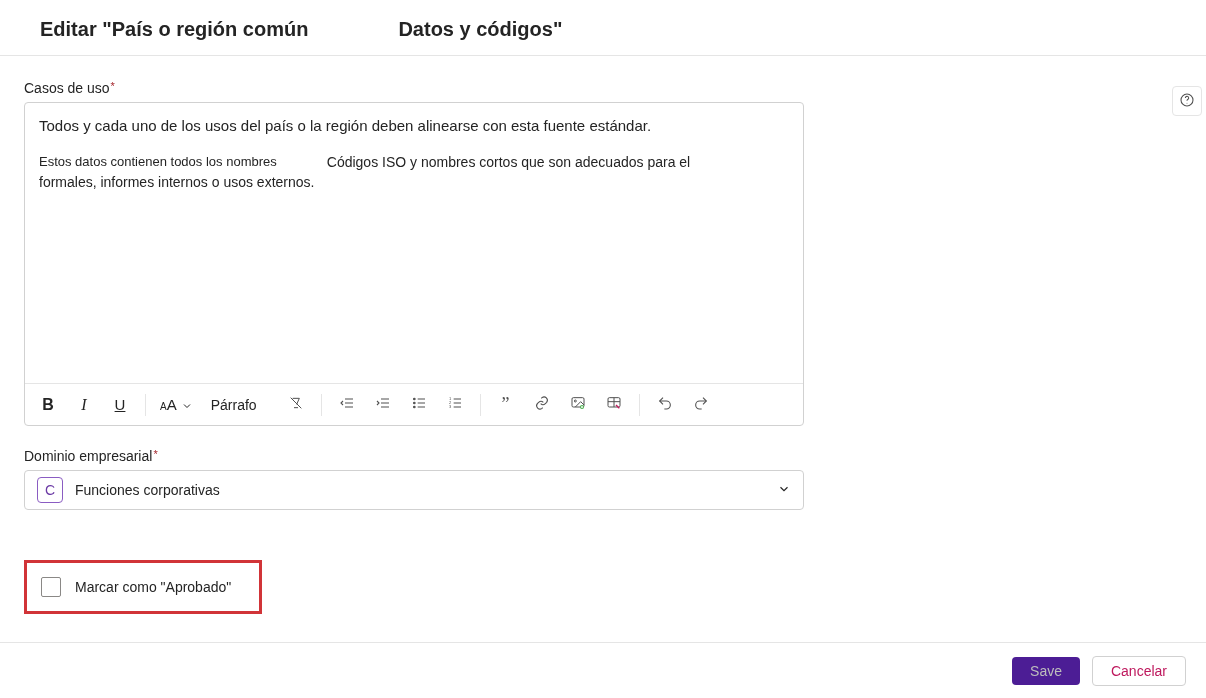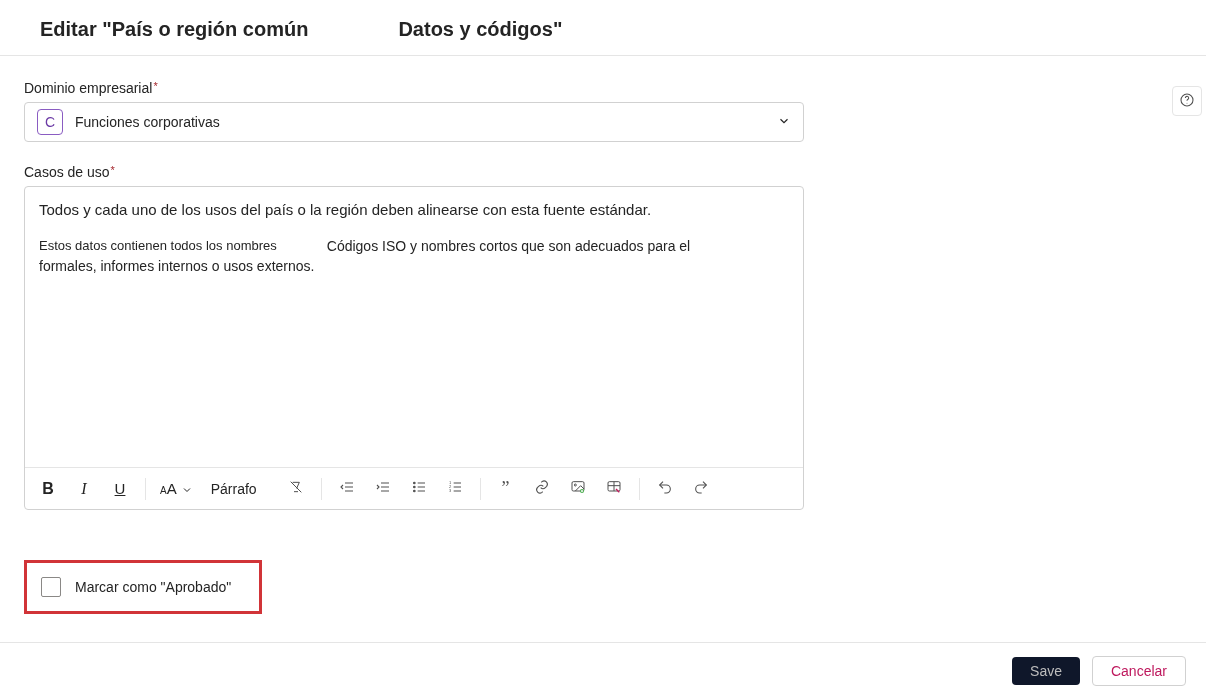--- a/index.html
+++ b/index.html
@@ -197,21 +197,21 @@
       padding: 0 20px;
       background:#fff;
     }
     .btn {
       padding: 6px 18px;
       border-radius: 4px;
       font-size: 14px;
       cursor: pointer;
     }
     .btn-save {
-      background: #0f172a;
+      background: #4c1d95;
       color: #bdbdbd;
       cursor: default;
     }
     .btn-cancel {
       background: #fff;
       border: 1px solid #d1d1d1;
       color: #be185d;
     }
   </style>
 </head>
@@ -227,149 +227,149 @@
   <div class="main">
 
     <div class="help-btn">
       <span>
         <svg viewBox="0 0 24 24" fill="none" stroke="#505050" stroke-width="1.6">
             <circle cx="12" cy="12" r="9"></circle>
             <path d="M9.5 9a2.5 2.5 0 1 1 3.5 2.3c-.8.4-1 .9-1 1.7"></path>
             <circle cx="12" cy="17" r=".7" fill="#505050" stroke="none"></circle>
           </svg>
       </span>
+    </div>
+
+    <div class="field">
+      <span class="label">
+        <span>Casos de uso</span><span class="req">*</span>
+      </span>
+      <div class="editor-wrap">
+        <div class="editor-body">
+          <div class="line1">Todos y cada uno de los usos del país o la región deben alinearse con esta fuente estándar.</div>
+          <div class="line2">
+            <span class="l2a">Estos datos contienen todos los nombres</span>
+            <span>Códigos ISO y nombres cortos que son adecuados para el</span>
+          </div>
+          <div class="line3">formales, informes internos o usos externos.</div>
+        </div>
+        <div class="editor-tb">
+          <div class="tb-btn">
+              <span style="font-weight:700;font-size:16px">B</span>
+            </div>
+          <div class="tb-btn">
+              <span style="font-style:italic;font-family:serif;font-size:16px">I</span>
+            </div>
+          <div class="tb-btn">
+              <span style="text-decoration:underline;font-size:15px">U</span>
+            </div>
+          <div class="tb-sep"></div>
+          <div class="tb-font">
+            <span><span style="font-size:10px">A</span><span style="font-size:15px">A</span></span>
+            <span class="down"><svg viewBox="0 0 24 24" fill="none" stroke="#242424" stroke-width="2">
+                  <path d="M6 9l6 6 6-6"></path>
+                </svg></span>
+          </div>
+          <div class="tb-style"><span>Párrafo</span></div>
+          <div class="tb-btn">
+              <span><svg viewBox="0 0 24 24" fill="none" stroke="#505050" stroke-width="1.5">
+                  <path d="M7 5h10l-4 9"></path>
+                  <path d="M9 19h6"></path>
+                  <path d="M4 4l16 16"></path>
+                </svg></span>
+            </div>
+          <div class="tb-sep"></div>
+          <div class="tb-btn">
+              <span><svg viewBox="0 0 24 24" fill="none" stroke="#505050" stroke-width="1.6">
+                  <path d="M9 6h12M9 12h12M9 18h12"></path>
+                  <path d="M6 9l-3 3 3 3"></path>
+                </svg></span>
+            </div>
+          <div class="tb-btn">
+              <span><svg viewBox="0 0 24 24" fill="none" stroke="#505050" stroke-width="1.6">
+                  <path d="M9 6h12M9 12h12M9 18h12"></path>
+                  <path d="M3 9l3 3-3 3"></path>
+                </svg></span>
+            </div>
+          <div class="tb-btn">
+              <span><svg viewBox="0 0 24 24" fill="none" stroke="#505050" stroke-width="1.6">
+                  <circle cx="5" cy="6" r="1.2" fill="#505050"></circle>
+                  <circle cx="5" cy="12" r="1.2" fill="#505050"></circle>
+                  <circle cx="5" cy="18" r="1.2" fill="#505050"></circle>
+                  <path d="M10 6h11M10 12h11M10 18h11"></path>
+                </svg></span>
+            </div>
+          <div class="tb-btn">
+              <span><svg viewBox="0 0 24 24" fill="none" stroke="#505050" stroke-width="1.6">
+                  <path d="M10 6h11M10 12h11M10 18h11"></path>
+                  <text x="3" y="8" font-size="6" fill="#505050" stroke="none">1</text>
+                  <text x="3" y="14" font-size="6" fill="#505050" stroke="none">2</text>
+                  <text x="3" y="20" font-size="6" fill="#505050" stroke="none">3</text>
+                </svg></span>
+            </div>
+          <div class="tb-sep"></div>
+          <div class="tb-btn">
+              <span style="font-family:serif;font-size:18px;color:#505050">”</span>
+            </div>
+          <div class="tb-btn">
+              <span><svg viewBox="0 0 24 24" fill="none" stroke="#505050" stroke-width="1.6">
+                  <path d="M10 13a5 5 0 0 0 7 0l2-2a5 5 0 0 0-7-7l-1 1"></path>
+                  <path d="M14 11a5 5 0 0 0-7 0l-2 2a5 5 0 0 0 7 7l1-1"></path>
+                </svg></span>
+            </div>
+          <div class="tb-btn">
+              <span><svg viewBox="0 0 24 24" fill="none" stroke="#505050" stroke-width="1.5">
+                  <rect x="3" y="4" width="18" height="14" rx="2"></rect>
+                  <circle cx="8" cy="9" r="1.5"></circle>
+                  <path d="M21 15l-5-5-8 8"></path>
+                  <circle cx="18" cy="18" r="3" fill="#4caf50" stroke="none"></circle>
+                  <path d="M18 16.5v3M16.5 18h3" stroke="#fff" stroke-width="1.4"></path>
+                </svg></span>
+            </div>
+          <div class="tb-btn">
+              <span><svg viewBox="0 0 24 24" fill="none" stroke="#505050" stroke-width="1.5">
+                  <rect x="3" y="4" width="18" height="14" rx="2"></rect>
+                  <path d="M3 10h18M12 4v14"></path>
+                  <path d="M15 15l5 5" stroke="#c2185b" stroke-width="2"></path>
+                </svg></span>
+            </div>
+          <div class="tb-sep"></div>
+          <div class="tb-btn">
+              <span><svg viewBox="0 0 24 24" fill="none" stroke="#505050" stroke-width="1.6">
+                  <path d="M9 14L4 9l5-5"></path>
+                  <path d="M4 9h10a6 6 0 0 1 0 12h-3"></path>
+                </svg></span>
+            </div>
+          <div class="tb-btn">
+              <span><svg viewBox="0 0 24 24" fill="none" stroke="#505050" stroke-width="1.6">
+                  <path d="M15 14l5-5-5-5"></path>
+                  <path d="M20 9H10a6 6 0 0 0 0 12h3"></path>
+                </svg></span>
+            </div>
+        </div>
+      </div>
     </div>
 
     <div class="field">
       <span class="label">
         <span>Dominio empresarial</span><span class="req">*</span>
       </span>
       <div class="select-box">
         <div class="select-left">
           <div class="chip">C</div>
           <span class="select-text">Funciones corporativas</span>
         </div>
         <span class="chevron">
           <svg viewBox="0 0 24 24" fill="none" stroke-width="2">
               <path d="M6 9l6 6 6-6"></path>
             </svg>
         </span>
       </div>
     </div>
 
-    <div class="field">
-      <span class="label">
-        <span>Casos de uso</span><span class="req">*</span>
-      </span>
-      <div class="editor-wrap">
-        <div class="editor-body">
-          <div class="line1">Todos y cada uno de los usos del país o la región deben alinearse con esta fuente estándar.</div>
-          <div class="line2">
-            <span class="l2a">Estos datos contienen todos los nombres</span>
-            <span>Códigos ISO y nombres cortos que son adecuados para el</span>
-          </div>
-          <div class="line3">formales, informes internos o usos externos.</div>
-        </div>
-        <div class="editor-tb">
-          <div class="tb-btn">
-              <span style="font-weight:700;font-size:16px">B</span>
-            </div>
-          <div class="tb-btn">
-              <span style="font-style:italic;font-family:serif;font-size:16px">I</span>
-            </div>
-          <div class="tb-btn">
-              <span style="text-decoration:underline;font-size:15px">U</span>
-            </div>
-          <div class="tb-sep"></div>
-          <div class="tb-font">
-            <span><span style="font-size:10px">A</span><span style="font-size:15px">A</span></span>
-            <span class="down"><svg viewBox="0 0 24 24" fill="none" stroke="#242424" stroke-width="2">
-                  <path d="M6 9l6 6 6-6"></path>
-                </svg></span>
-          </div>
-          <div class="tb-style"><span>Párrafo</span></div>
-          <div class="tb-btn">
-              <span><svg viewBox="0 0 24 24" fill="none" stroke="#505050" stroke-width="1.5">
-                  <path d="M7 5h10l-4 9"></path>
-                  <path d="M9 19h6"></path>
-                  <path d="M4 4l16 16"></path>
-                </svg></span>
-            </div>
-          <div class="tb-sep"></div>
-          <div class="tb-btn">
-              <span><svg viewBox="0 0 24 24" fill="none" stroke="#505050" stroke-width="1.6">
-                  <path d="M9 6h12M9 12h12M9 18h12"></path>
-                  <path d="M6 9l-3 3 3 3"></path>
-                </svg></span>
-            </div>
-          <div class="tb-btn">
-              <span><svg viewBox="0 0 24 24" fill="none" stroke="#505050" stroke-width="1.6">
-                  <path d="M9 6h12M9 12h12M9 18h12"></path>
-                  <path d="M3 9l3 3-3 3"></path>
-                </svg></span>
-            </div>
-          <div class="tb-btn">
-              <span><svg viewBox="0 0 24 24" fill="none" stroke="#505050" stroke-width="1.6">
-                  <circle cx="5" cy="6" r="1.2" fill="#505050"></circle>
-                  <circle cx="5" cy="12" r="1.2" fill="#505050"></circle>
-                  <circle cx="5" cy="18" r="1.2" fill="#505050"></circle>
-                  <path d="M10 6h11M10 12h11M10 18h11"></path>
-                </svg></span>
-            </div>
-          <div class="tb-btn">
-              <span><svg viewBox="0 0 24 24" fill="none" stroke="#505050" stroke-width="1.6">
-                  <path d="M10 6h11M10 12h11M10 18h11"></path>
-                  <text x="3" y="8" font-size="6" fill="#505050" stroke="none">1</text>
-                  <text x="3" y="14" font-size="6" fill="#505050" stroke="none">2</text>
-                  <text x="3" y="20" font-size="6" fill="#505050" stroke="none">3</text>
-                </svg></span>
-            </div>
-          <div class="tb-sep"></div>
-          <div class="tb-btn">
-              <span style="font-family:serif;font-size:18px;color:#505050">”</span>
-            </div>
-          <div class="tb-btn">
-              <span><svg viewBox="0 0 24 24" fill="none" stroke="#505050" stroke-width="1.6">
-                  <path d="M10 13a5 5 0 0 0 7 0l2-2a5 5 0 0 0-7-7l-1 1"></path>
-                  <path d="M14 11a5 5 0 0 0-7 0l-2 2a5 5 0 0 0 7 7l1-1"></path>
-                </svg></span>
-            </div>
-          <div class="tb-btn">
-              <span><svg viewBox="0 0 24 24" fill="none" stroke="#505050" stroke-width="1.5">
-                  <rect x="3" y="4" width="18" height="14" rx="2"></rect>
-                  <circle cx="8" cy="9" r="1.5"></circle>
-                  <path d="M21 15l-5-5-8 8"></path>
-                  <circle cx="18" cy="18" r="3" fill="#4caf50" stroke="none"></circle>
-                  <path d="M18 16.5v3M16.5 18h3" stroke="#fff" stroke-width="1.4"></path>
-                </svg></span>
-            </div>
-          <div class="tb-btn">
-              <span><svg viewBox="0 0 24 24" fill="none" stroke="#505050" stroke-width="1.5">
-                  <rect x="3" y="4" width="18" height="14" rx="2"></rect>
-                  <path d="M3 10h18M12 4v14"></path>
-                  <path d="M15 15l5 5" stroke="#c2185b" stroke-width="2"></path>
-                </svg></span>
-            </div>
-          <div class="tb-sep"></div>
-          <div class="tb-btn">
-              <span><svg viewBox="0 0 24 24" fill="none" stroke="#505050" stroke-width="1.6">
-                  <path d="M9 14L4 9l5-5"></path>
-                  <path d="M4 9h10a6 6 0 0 1 0 12h-3"></path>
-                </svg></span>
-            </div>
-          <div class="tb-btn">
-              <span><svg viewBox="0 0 24 24" fill="none" stroke="#505050" stroke-width="1.6">
-                  <path d="M15 14l5-5-5-5"></path>
-                  <path d="M20 9H10a6 6 0 0 0 0 12h3"></path>
-                </svg></span>
-            </div>
-        </div>
-      </div>
-    </div>
-
     <div class="checkbox-row">
       <div class="checkbox-box"></div>
       <span>Marcar como "Aprobado"</span>
     </div>
 
   </div>
 </div>
 
 <div class="footer">
   <div class="btn btn-save"><span>Save</span></div>

